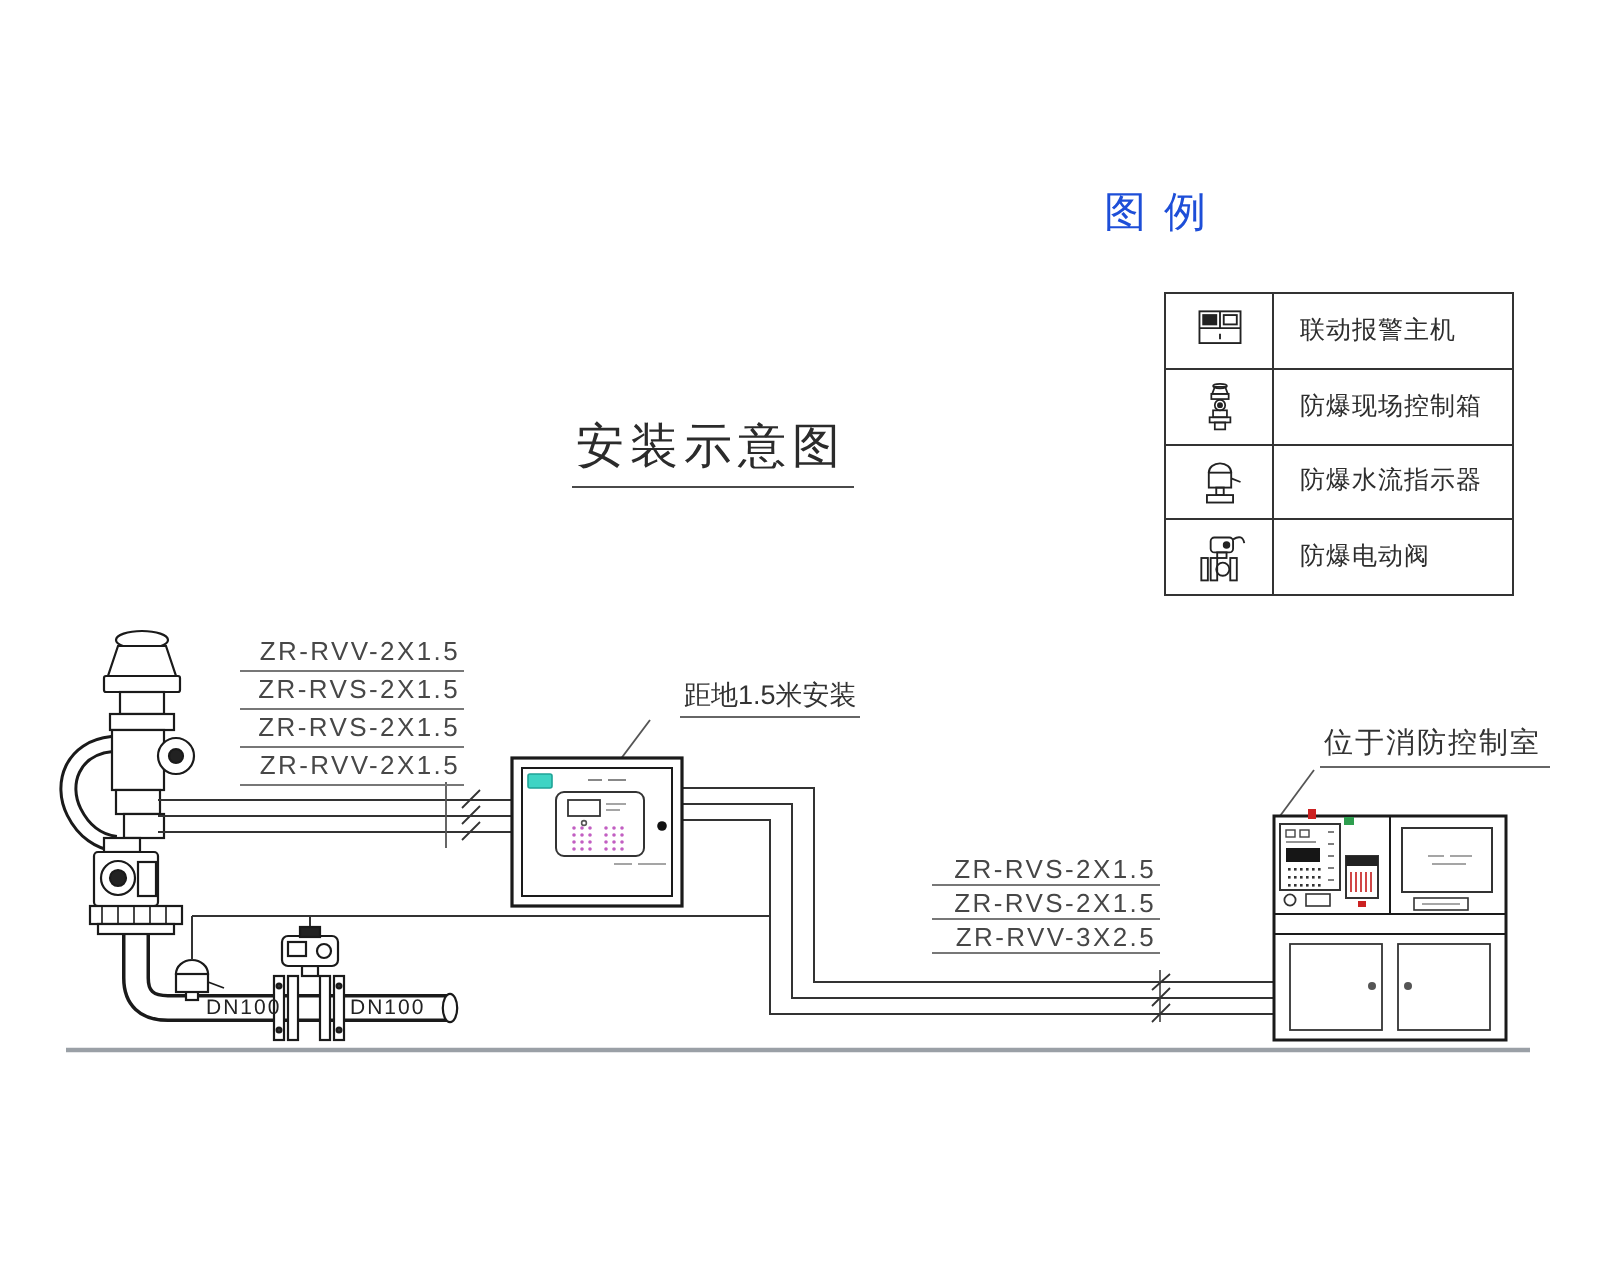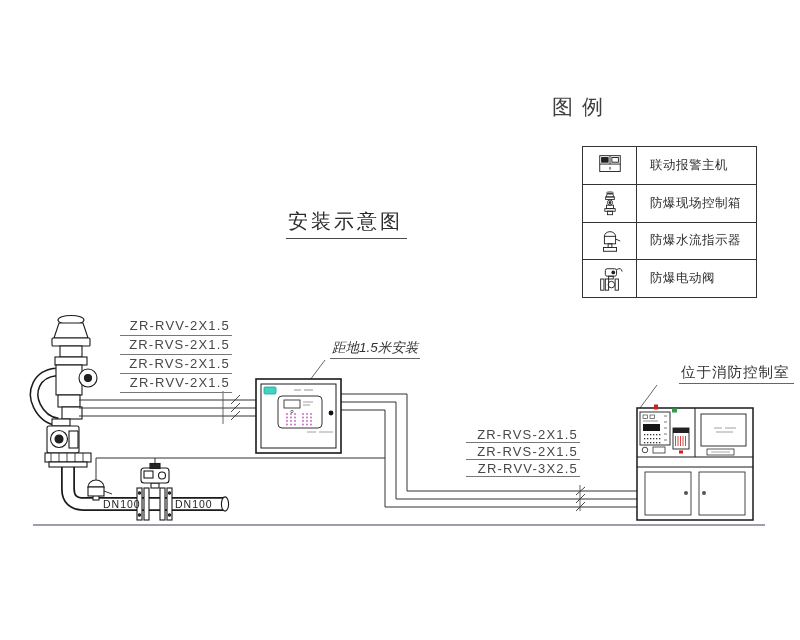--- a/index.html
+++ b/index.html
@@ -1,22 +1,22 @@
 <!DOCTYPE html>
 <html><head>
 <meta charset="utf-8">
 <style>
   html,body{margin:0;padding:0;background:#fff;}
   .canvas{position:relative;width:800px;height:640px;background:#ffffff;
           font-family:"Liberation Sans",sans-serif;overflow:hidden;}
   .canvas svg.draw{position:absolute;left:0;top:0;}
   .lbl{position:absolute;color:#3c3c3c;white-space:nowrap;line-height:1.15;}
-  .title{font-size:20px;letter-spacing:3px;color:#2b2b2b;
+  .title{font-size:24px;letter-spacing:3px;color:#2b2b2b;
          border-bottom:1.5px solid #4a4a4a;padding:0 4px 5px 2px;}
-  .legend-title{font-size:21px;letter-spacing:9px;color:#404040;}
+  .legend-title{font-size:21px;letter-spacing:9px;color:#1d4ed8;}
   .cable-stack{position:absolute;text-align:right;}
   .cable{display:block;font-size:13px;letter-spacing:1.2px;color:#474747;
          border-bottom:1px solid #777;padding:1px 2px 1px 3px;height:16px;box-sizing:content-box;}
   .cable.r{height:14px;}
   .note{font-size:13.5px;color:#333;border-bottom:1px solid #666;padding:0 2px 2px 2px;}
   .note2{font-size:14.5px;letter-spacing:1px;color:#333;border-bottom:1px solid #666;padding:0 4px 2px 2px;}
   .dn{font-size:10.5px;letter-spacing:1px;color:#222;}
   .legend{position:absolute;left:582px;top:146px;width:175px;height:152px;
           border:1px solid #333;display:flex;flex-direction:column;box-sizing:border-box;background:#fff;}
   .legend .row{flex:1;display:flex;border-top:1px solid #333;min-height:0;}
@@ -289,19 +289,19 @@
     <span class="cable">ZR-RVS-2X1.5</span>
     <span class="cable">ZR-RVV-2X1.5</span>
   </div>
 
   <div class="cable-stack" style="left:466px;top:426px;width:114px;">
     <span class="cable r">ZR-RVS-2X1.5</span>
     <span class="cable r">ZR-RVS-2X1.5</span>
     <span class="cable r">ZR-RVV-3X2.5</span>
   </div>
 
-  <div class="lbl note" style="left:330px;top:340px;font-style:italic;">距地1.5米安装</div>
-  <div class="lbl note2" style="left:679px;top:364px;">位于消防控制室</div>
+  <div class="lbl note" style="left:340px;top:340px;">距地1.5米安装</div>
+  <div class="lbl note2" style="left:660px;top:364px;">位于消防控制室</div>
 
   <div class="lbl dn" style="left:103px;top:498px;">DN100</div>
   <div class="lbl dn" style="left:175px;top:498px;">DN100</div>
 
 </div>
 
 </body></html>

